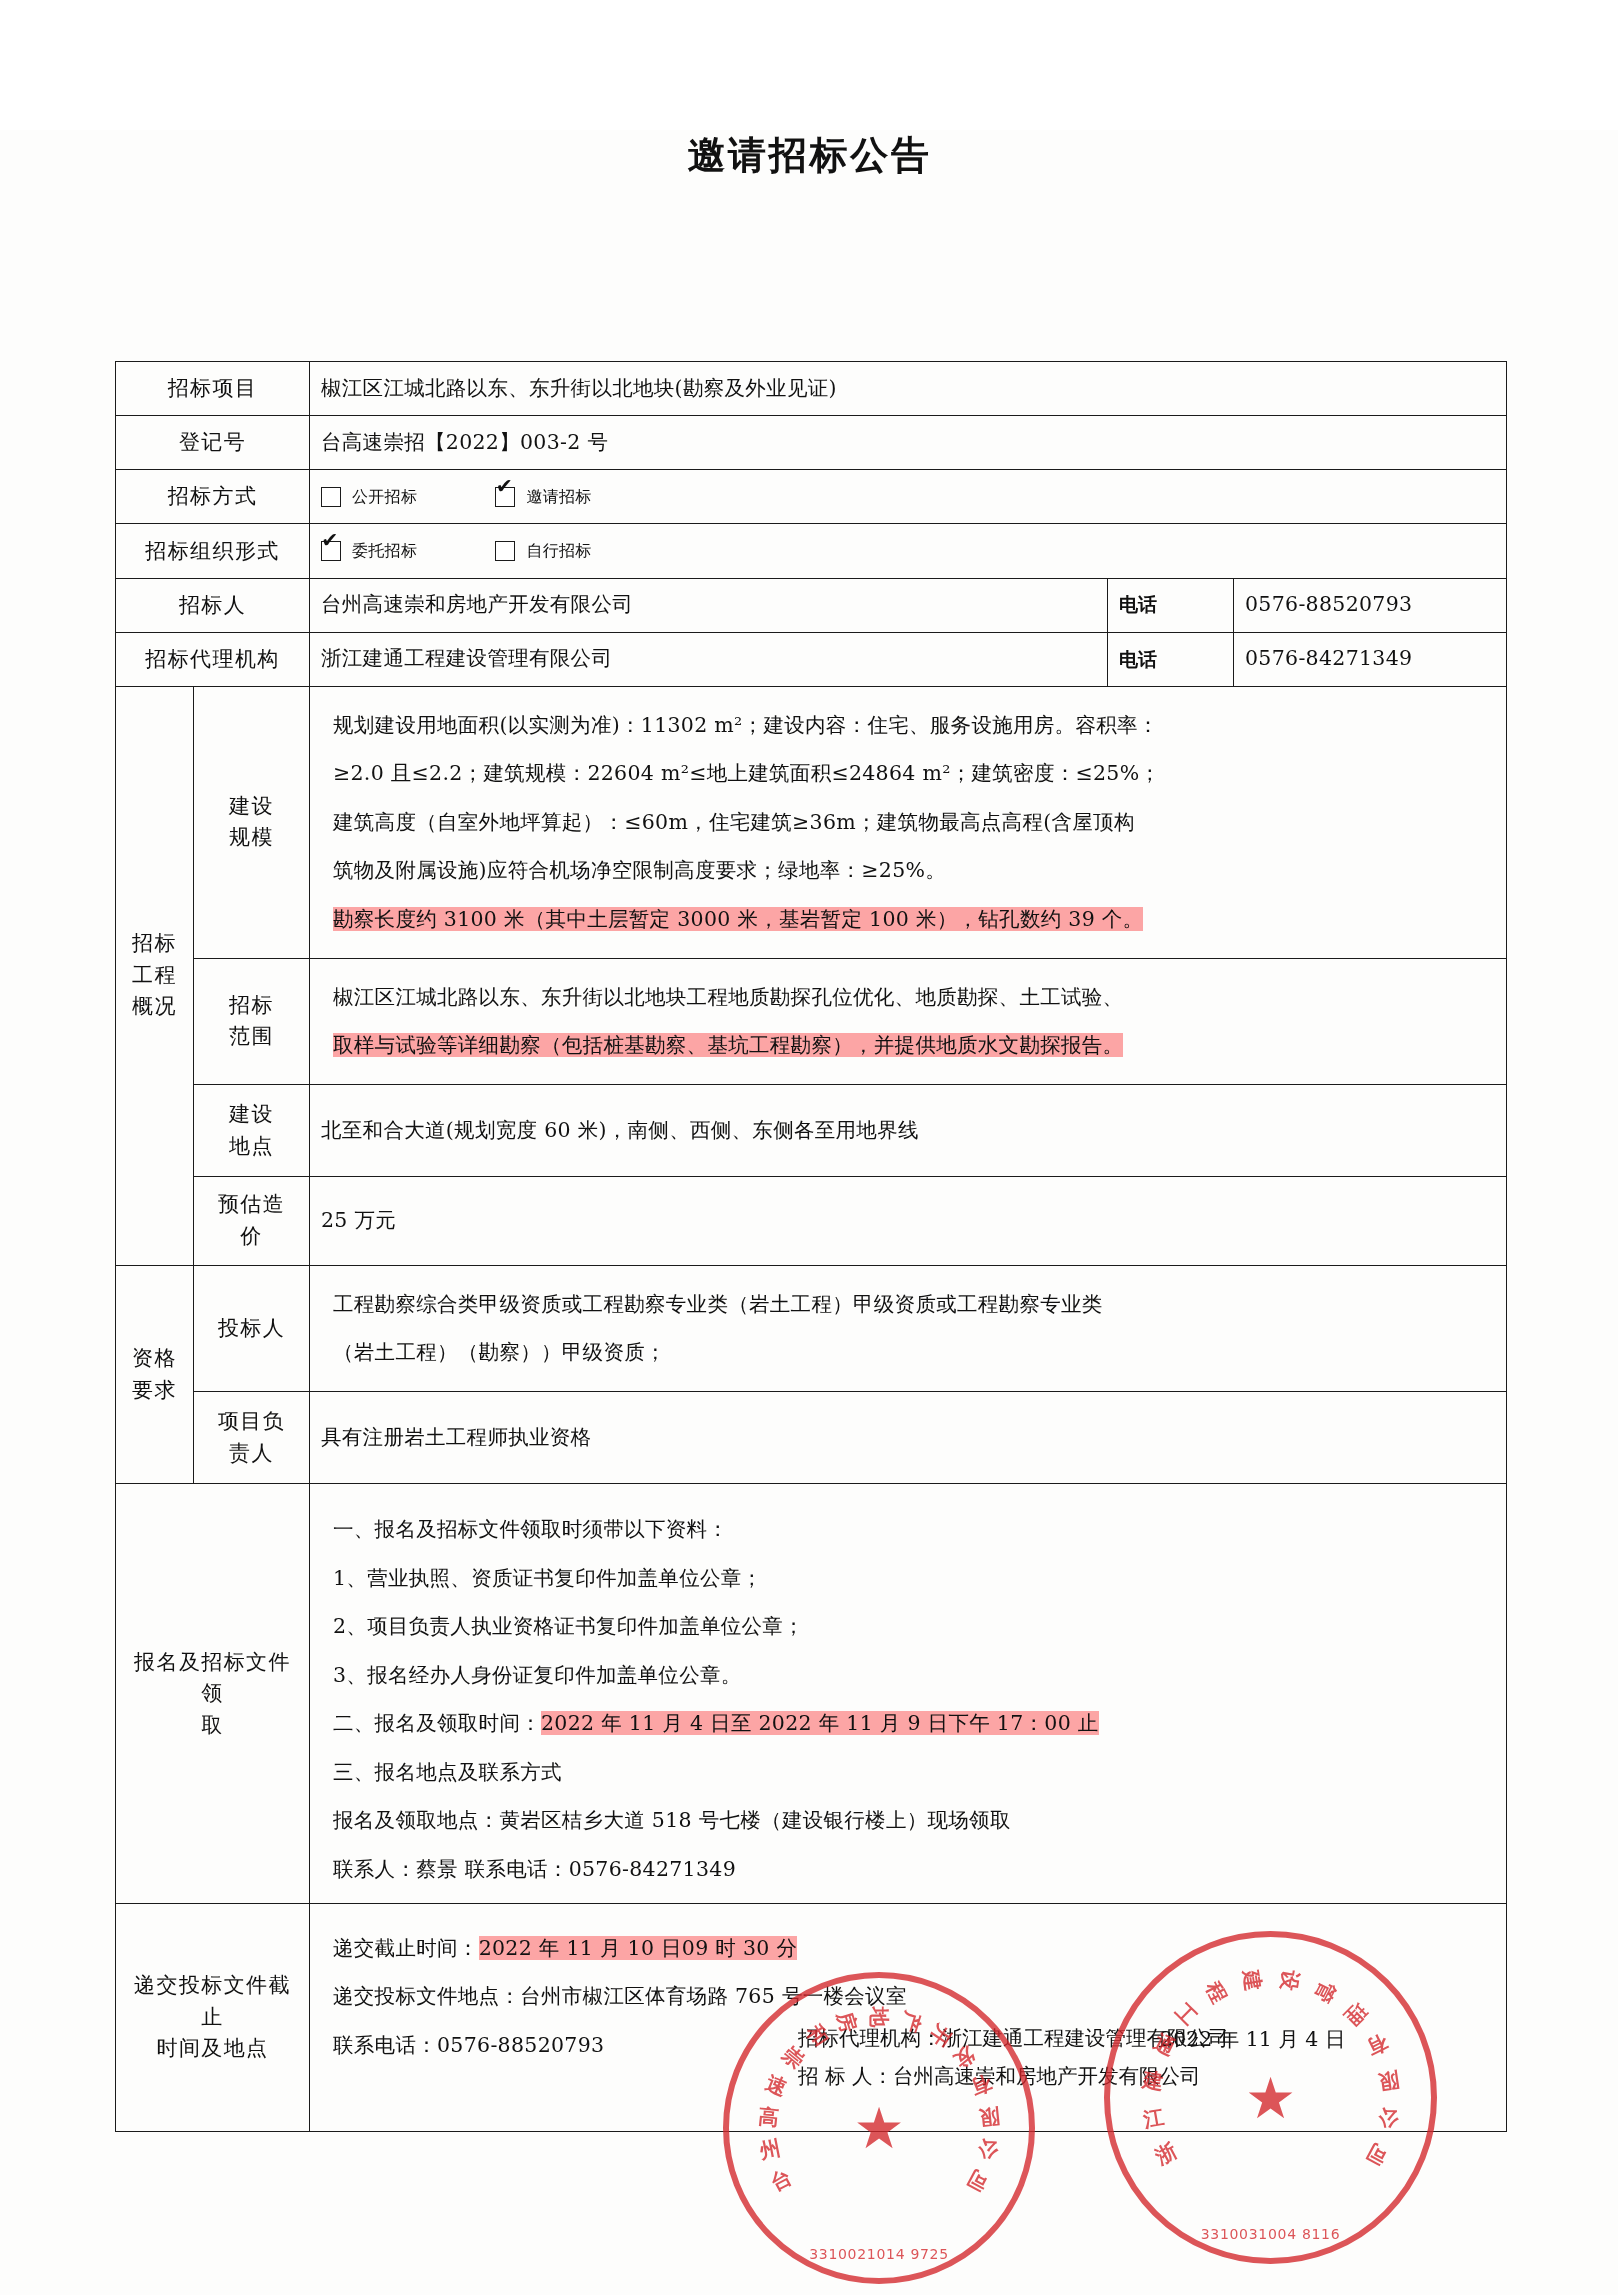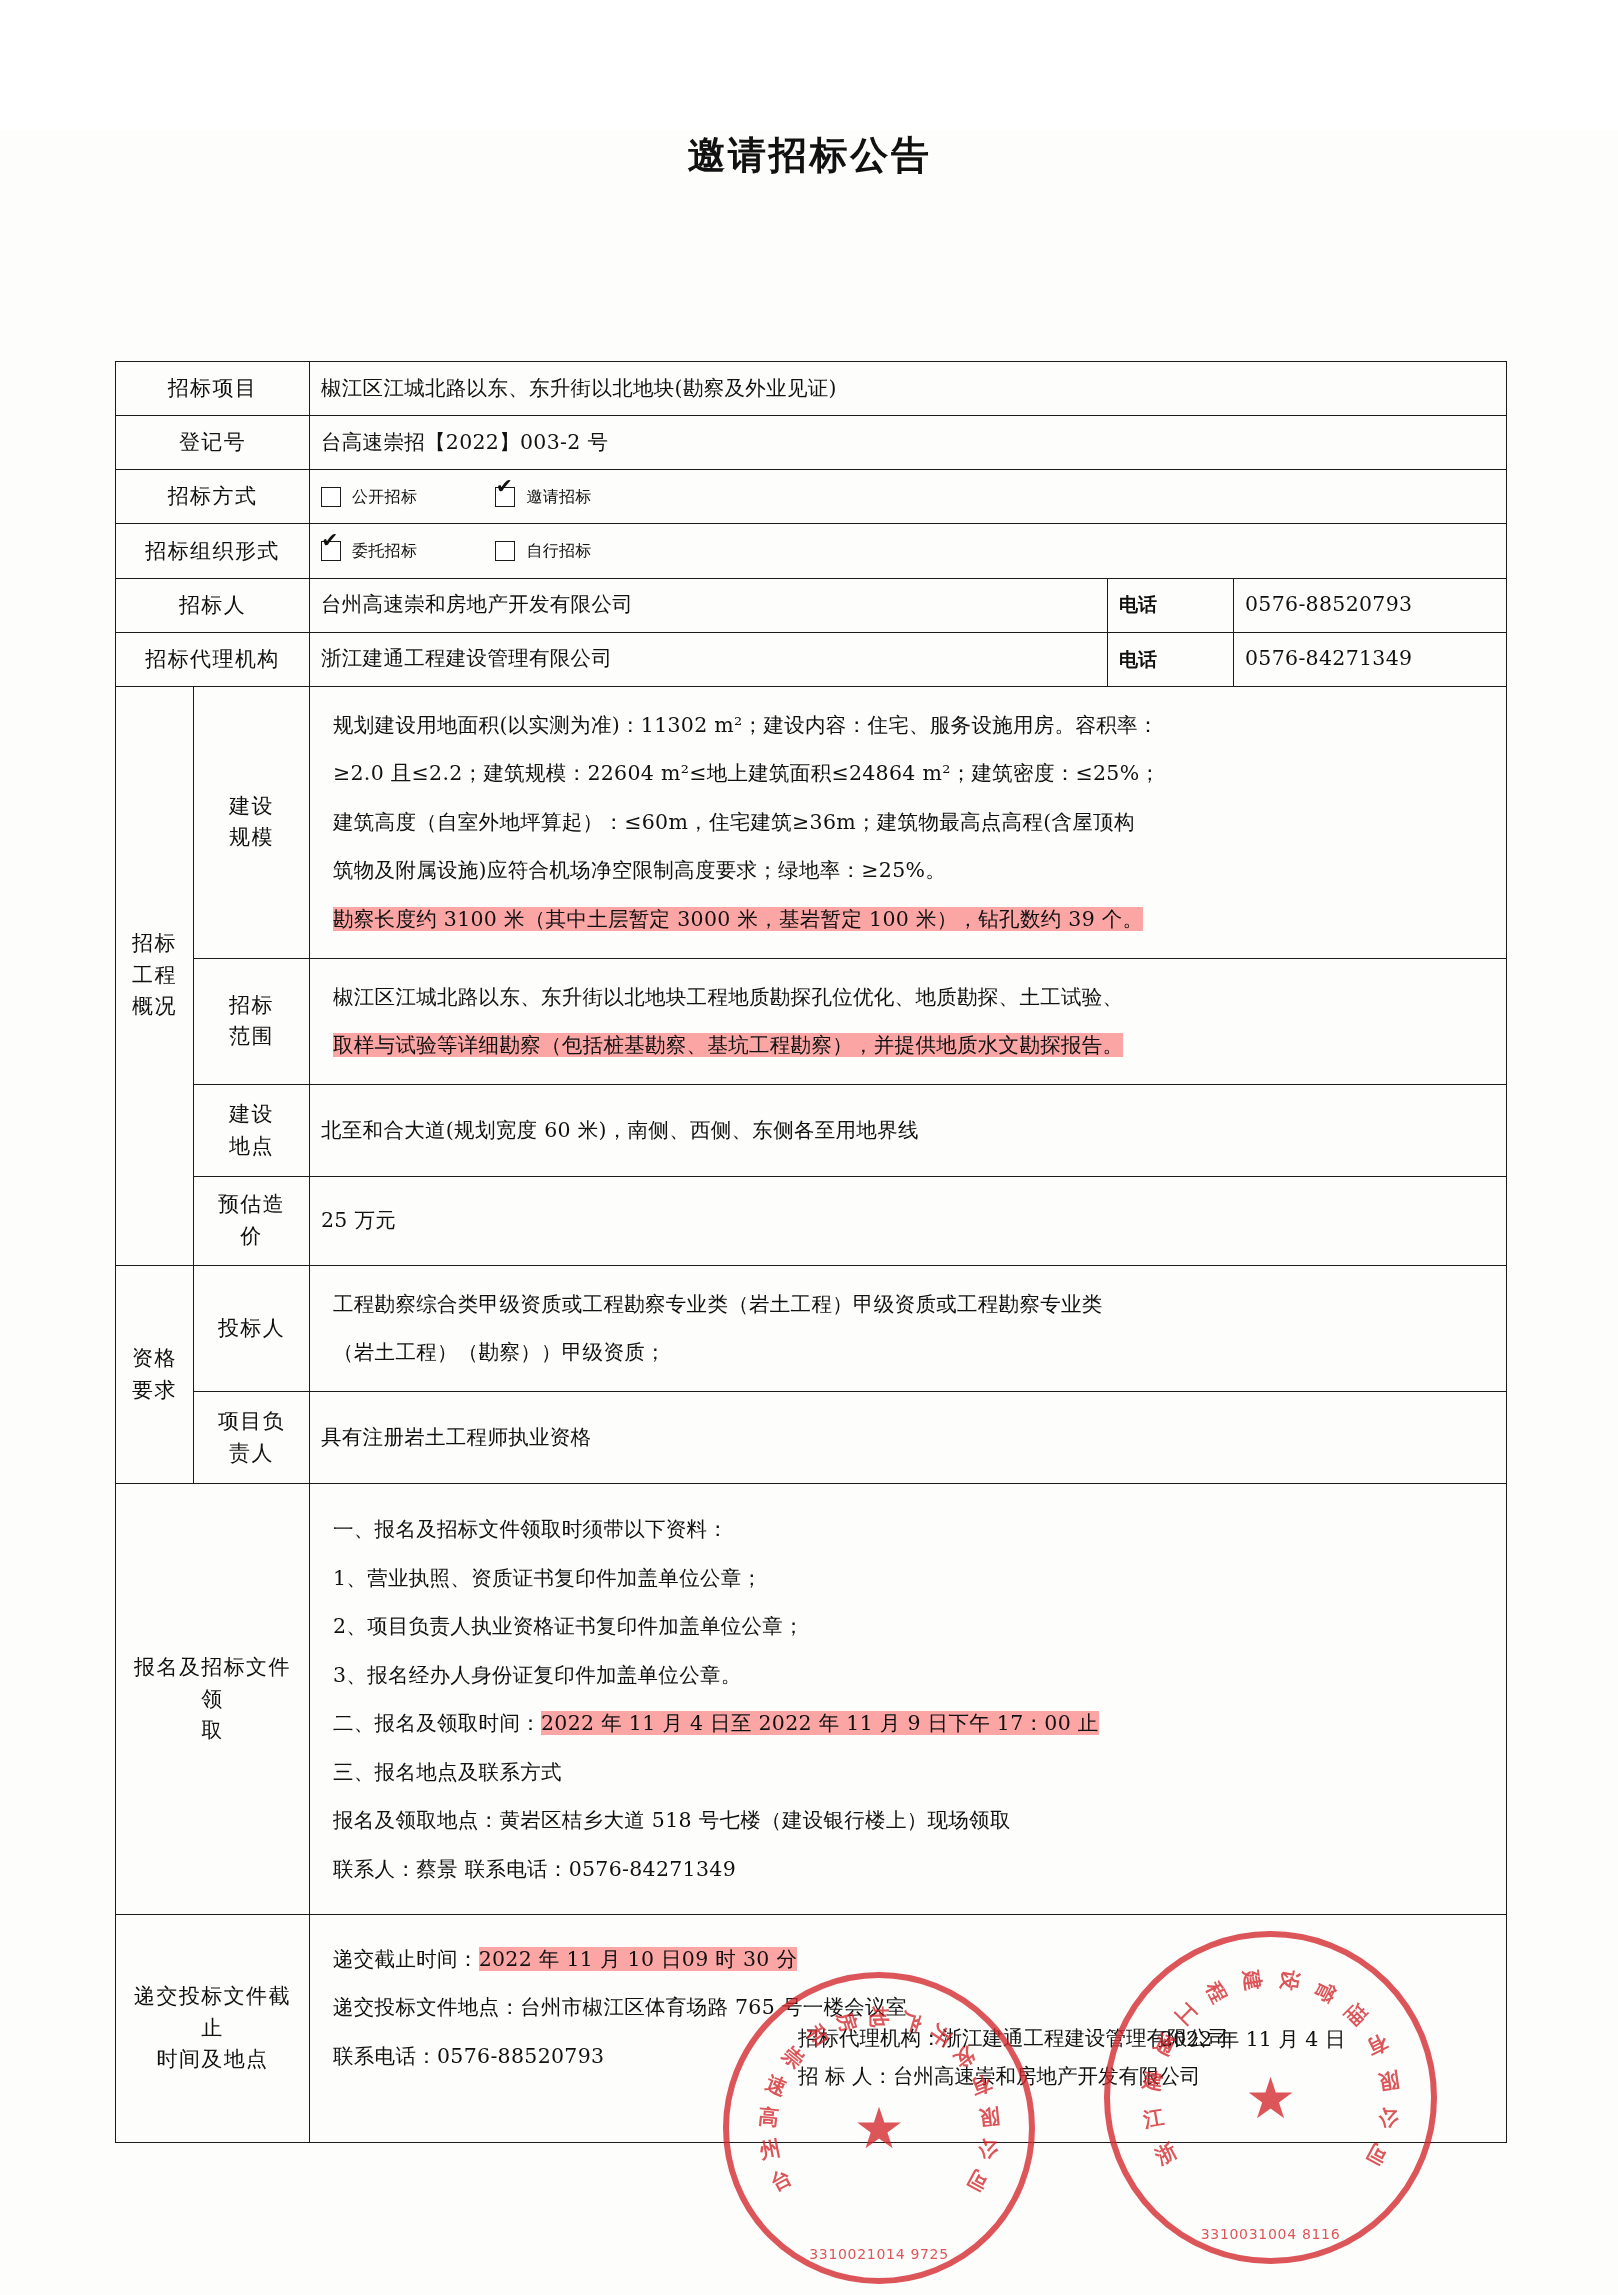--- a/index.html
+++ b/index.html
@@ -333,21 +333,21 @@
         <td class="val" colspan="3" style="height:75px">具有注册岩土工程师执业资格</td>
       </tr>
 
       <tr>
         <td class="lbl-wrap" colspan="2">
           <div class="vlabel">
             <div>报名及招标文件领</div>
             <div>取</div>
           </div>
         </td>
-        <td class="val tight" colspan="3" style="padding-top:15px;padding-bottom:15px">
+        <td class="val tight" colspan="3" style="padding-top:15px;padding-bottom:4px">
           <div class="para">一、报名及招标文件领取时须带以下资料：</div>
           <div class="para">1、营业执照、资质证书复印件加盖单位公章；</div>
           <div class="para">2、项目负责人执业资格证书复印件加盖单位公章；</div>
           <div class="para">3、报名经办人身份证复印件加盖单位公章。</div>
           <div class="para"><span>二、报名及领取时间：</span><span class="hl">2022 年 11 月 4 日至 2022 年 11 月 9 日下午 17：00 止</span></div>
           <div class="para">三、报名地点及联系方式</div>
           <div class="para">报名及领取地点：黄岩区桔乡大道 518 号七楼（建设银行楼上）现场领取</div>
           <div class="para">联系人：蔡景   联系电话：0576-84271349</div>
         </td>
       </tr>

